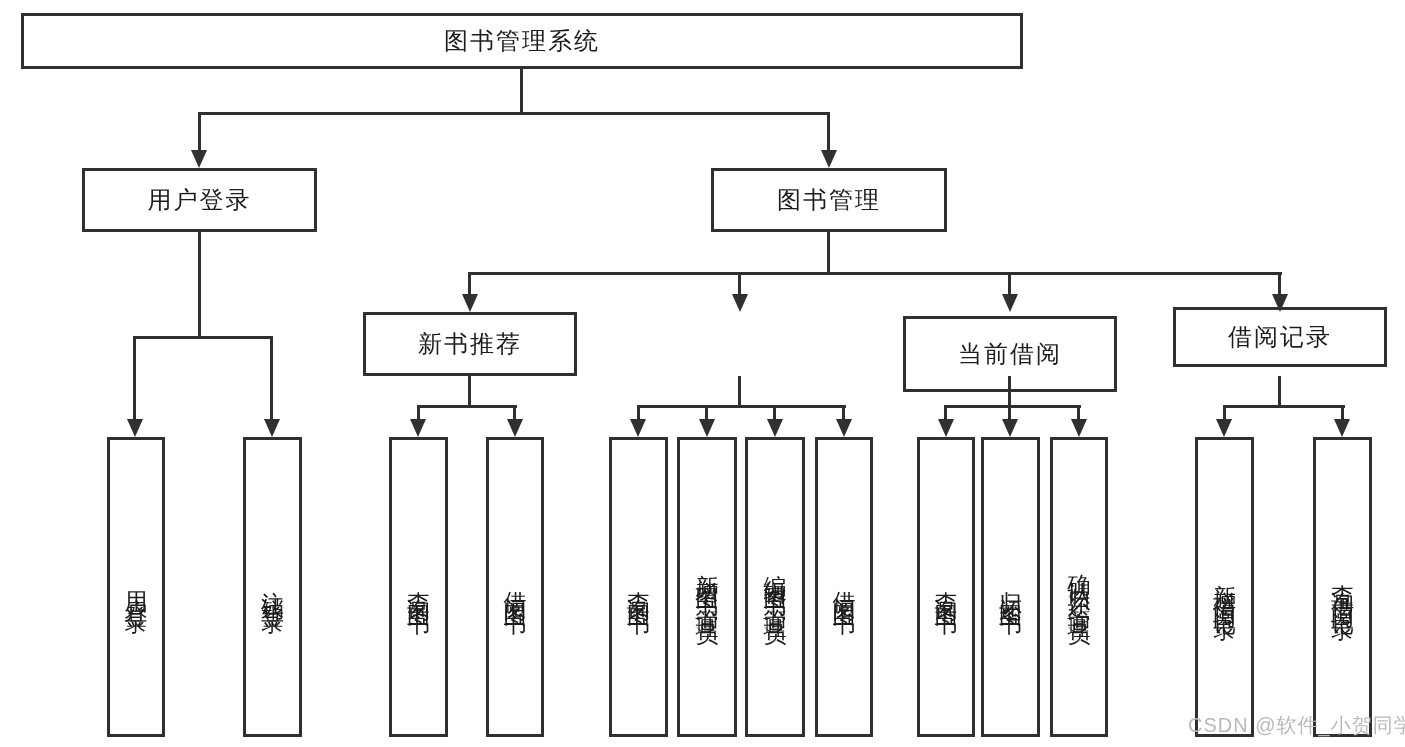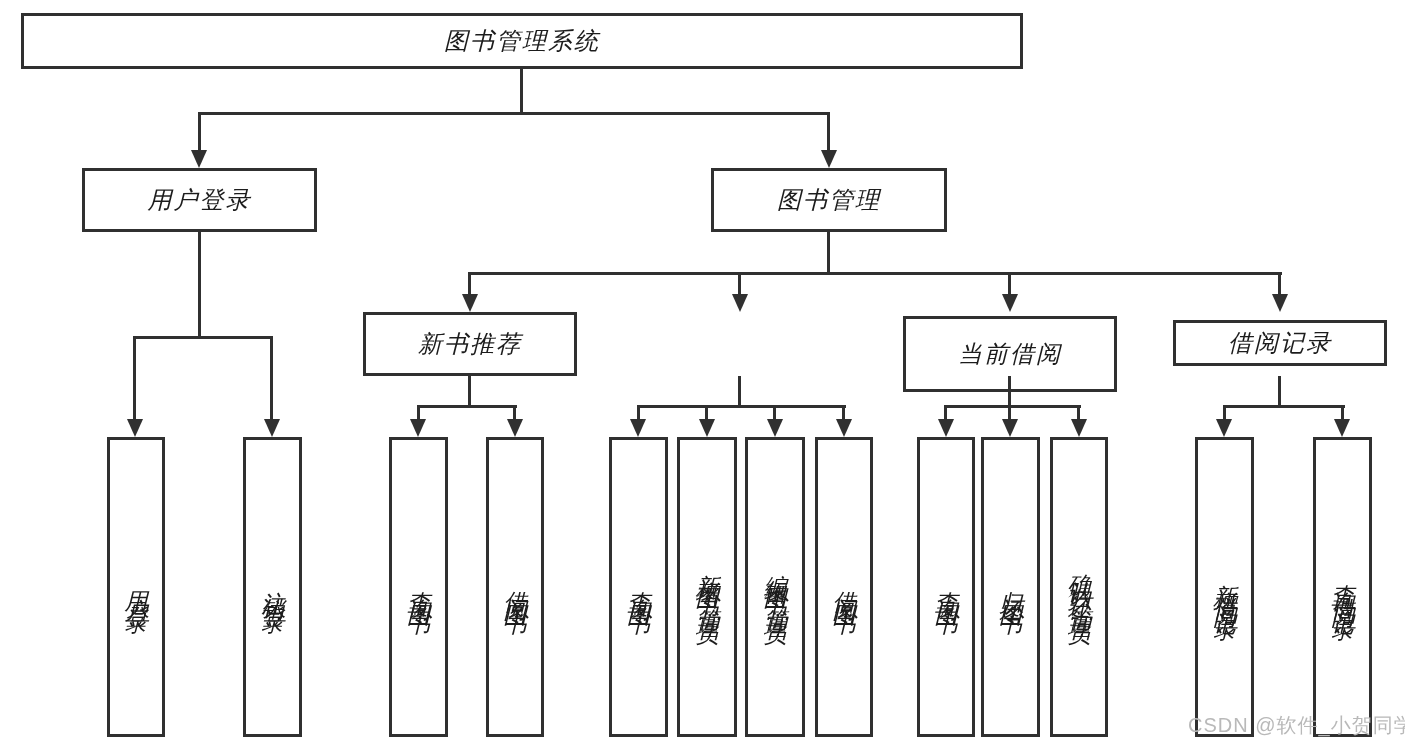--- a/index.html
+++ b/index.html
@@ -7,21 +7,21 @@
     position:relative;width:1405px;height:747px;
     background:var(--bg,#ffffff);
     font-family:"Liberation Sans","DejaVu Sans",sans-serif;
     overflow:hidden;
   }
   .node{
     position:absolute;box-sizing:border-box;
     border:3px solid var(--line,#303030);
     background:var(--bg,#ffffff);
     color:var(--text,#1c1c1c);
-    display:flex;align-items:center;justify-content:center;font-style:italic;
+    display:flex;align-items:center;justify-content:center;
   }
   .node-h{font-size:24px;letter-spacing:2px;white-space:nowrap;}
   .node-v{
     font-size:23px;
     writing-mode:vertical-lr;text-orientation:mixed;
     letter-spacing:7px;line-height:1;
   }
   .line{position:absolute;background:var(--line,#303030);}
   .arrow{
     position:absolute;width:0;height:0;
@@ -40,21 +40,21 @@
 
 <div class="canvas">
 
   <div class="node node-h" style="left:21px;top:13px;width:1002px;height:56px">图书管理系统</div>
 
   <div class="node node-h" style="left:82px;top:168px;width:235px;height:64px">用户登录</div>
   <div class="node node-h" style="left:711px;top:168px;width:236px;height:64px">图书管理</div>
 
   <div class="node node-h" style="left:363px;top:312px;width:214px;height:64px">新书推荐</div>
   <div class="node node-h" style="left:903px;top:316px;width:214px;height:76px">当前借阅</div>
-  <div class="node node-h" style="left:1173px;top:320px;width:214px;height:46px">借阅记录</div>
+  <div class="node node-h" style="left:1173px;top:307px;width:214px;height:60px">借阅记录</div>
 
   <div class="node node-v" style="left:107px;top:437px;width:58px;height:300px">用户登录</div>
   <div class="node node-v" style="left:243px;top:437px;width:59px;height:300px">注销登录</div>
 
   <div class="node node-v" style="left:389px;top:437px;width:59px;height:300px">查询图书</div>
   <div class="node node-v" style="left:486px;top:437px;width:58px;height:300px">借阅图书</div>
 
   <div class="node node-v" style="left:609px;top:437px;width:59px;height:300px">查询图书</div>
   <div class="node node-v" style="left:677px;top:437px;width:60px;height:300px">新增图书（管理员）</div>
   <div class="node node-v" style="left:745px;top:437px;width:60px;height:300px">编辑图书（管理员）</div>

